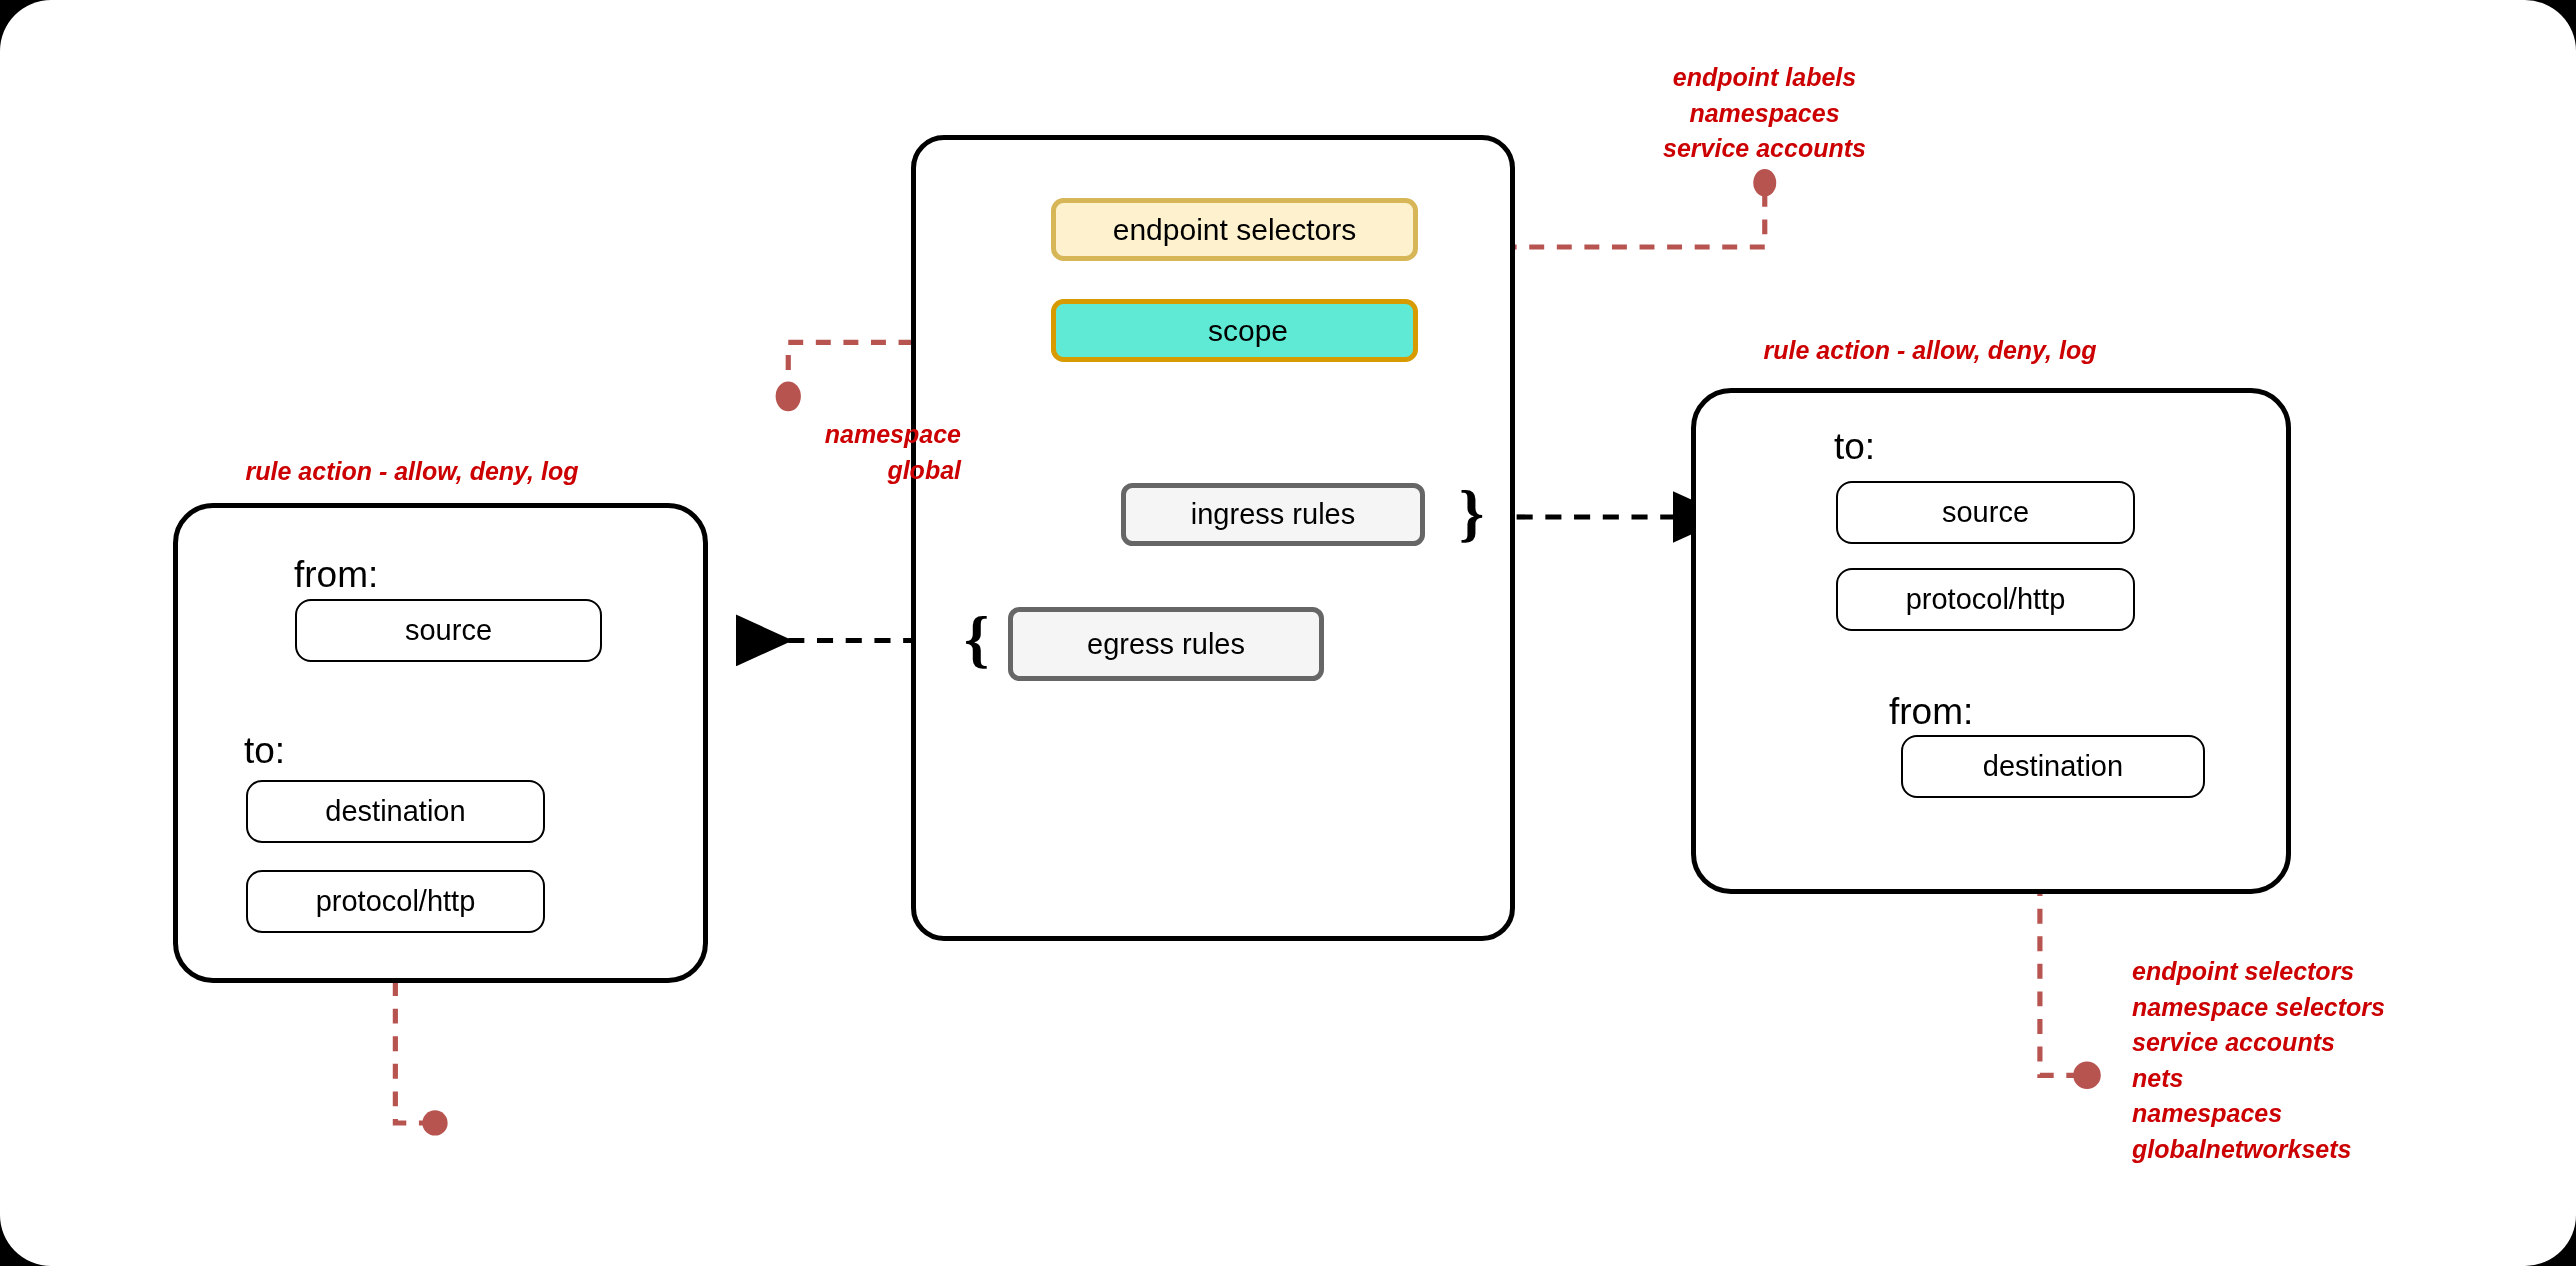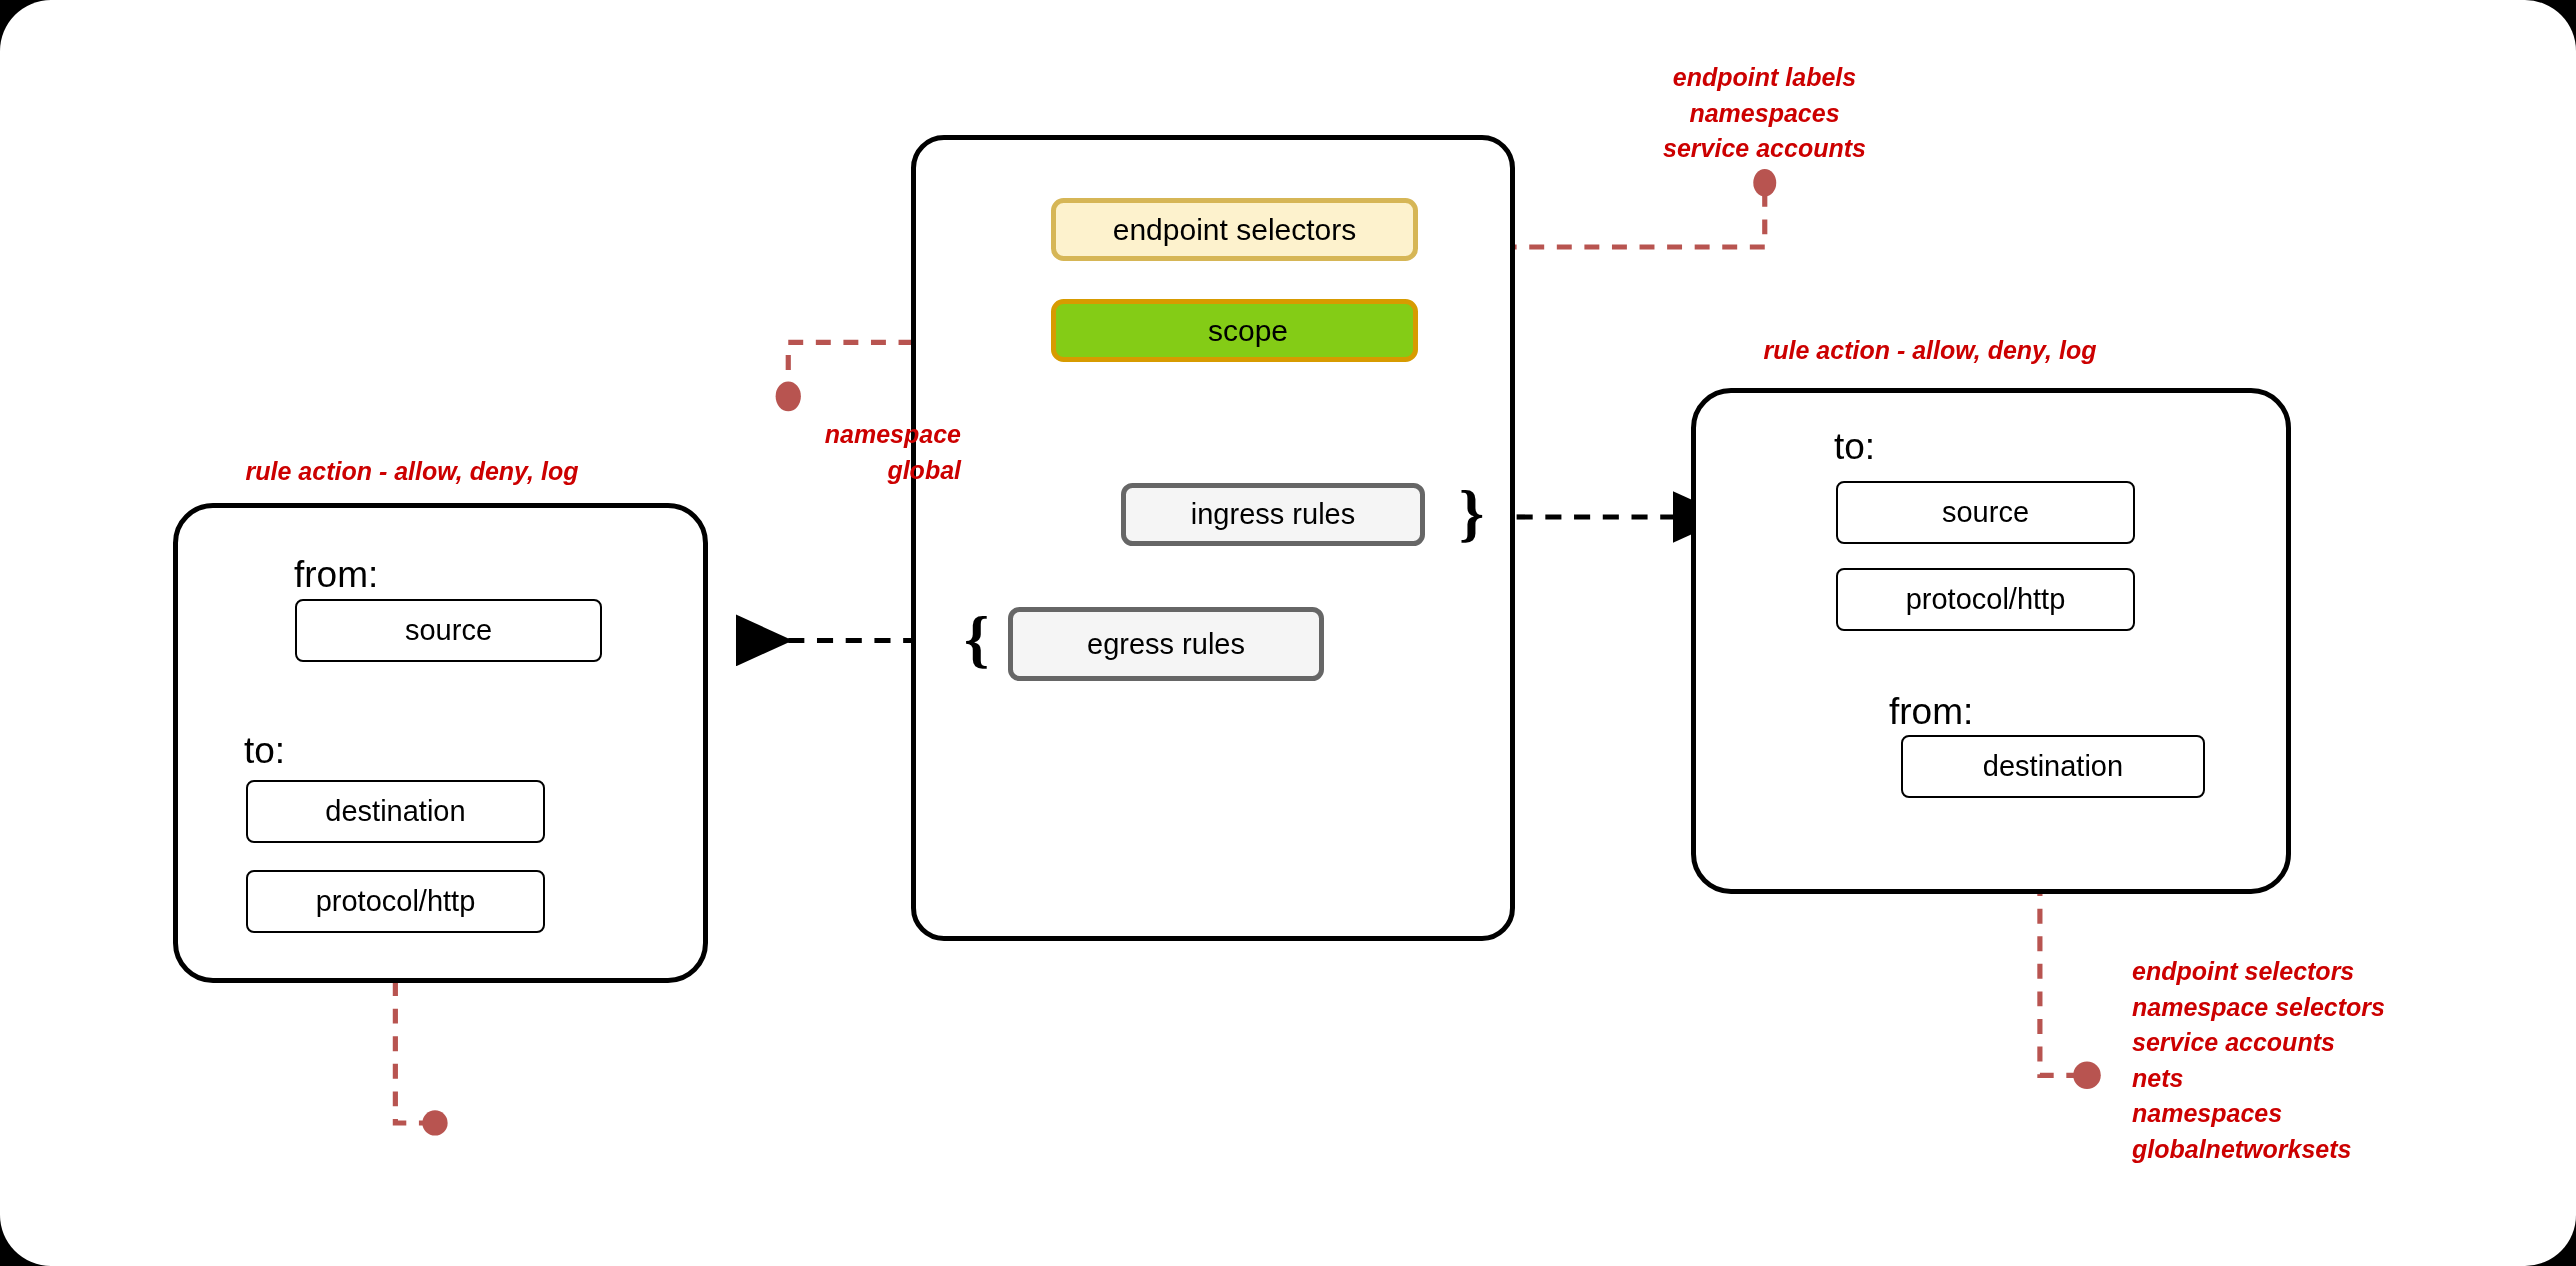--- a/index.html
+++ b/index.html
@@ -8,27 +8,27 @@
   #canvas{position:absolute;left:0;top:0;width:2576px;height:1266px;
           background:#ffffff;border-radius:51px;overflow:hidden;}
   svg.layer{position:absolute;left:0;top:0;width:2576px;height:1266px;pointer-events:none;}
 
   .rbox{position:absolute;box-sizing:border-box;border:5.2px solid #000;
         border-radius:40px;background:#ffffff;}
   .centerbox{position:absolute;box-sizing:border-box;border:5.2px solid #000;
              border-radius:33px;background:#ffffff;}
 
   .ibox{position:absolute;box-sizing:border-box;border:2.3px solid #000;
-        border-radius:8px;background:#fff;display:flex;align-items:center;
+        border-radius:16px;background:#fff;display:flex;align-items:center;
         justify-content:center;font-size:29px;color:#000;}
 
   .chip{position:absolute;box-sizing:border-box;display:flex;align-items:center;
         justify-content:center;font-size:30px;color:#000;border-radius:12.6px;}
   .chip.endpoint{background:#FDF2CD;border:5.2px solid #D6B656;}
-  .chip.scope{background:#84cc16;border:5.2px solid #D79B00;padding-left:27px;}
+  .chip.scope{background:#5eead4;border:5.2px solid #D79B00;padding-left:27px;}
   .chip.rules{background:#F5F5F5;border:5.2px solid #666666;border-radius:11.5px;font-size:29px;}
 
   .plain{position:absolute;font-size:37px;color:#000;white-space:nowrap;}
 
   .ann{position:absolute;color:#CC0000;font-weight:bold;font-style:italic;
        font-size:25px;line-height:1.42;white-space:nowrap;}
   .ann.c{text-align:center;}
   .ann.l{text-align:left;}
 
   .brace{position:absolute;color:#000;font-size:64px;line-height:1;

